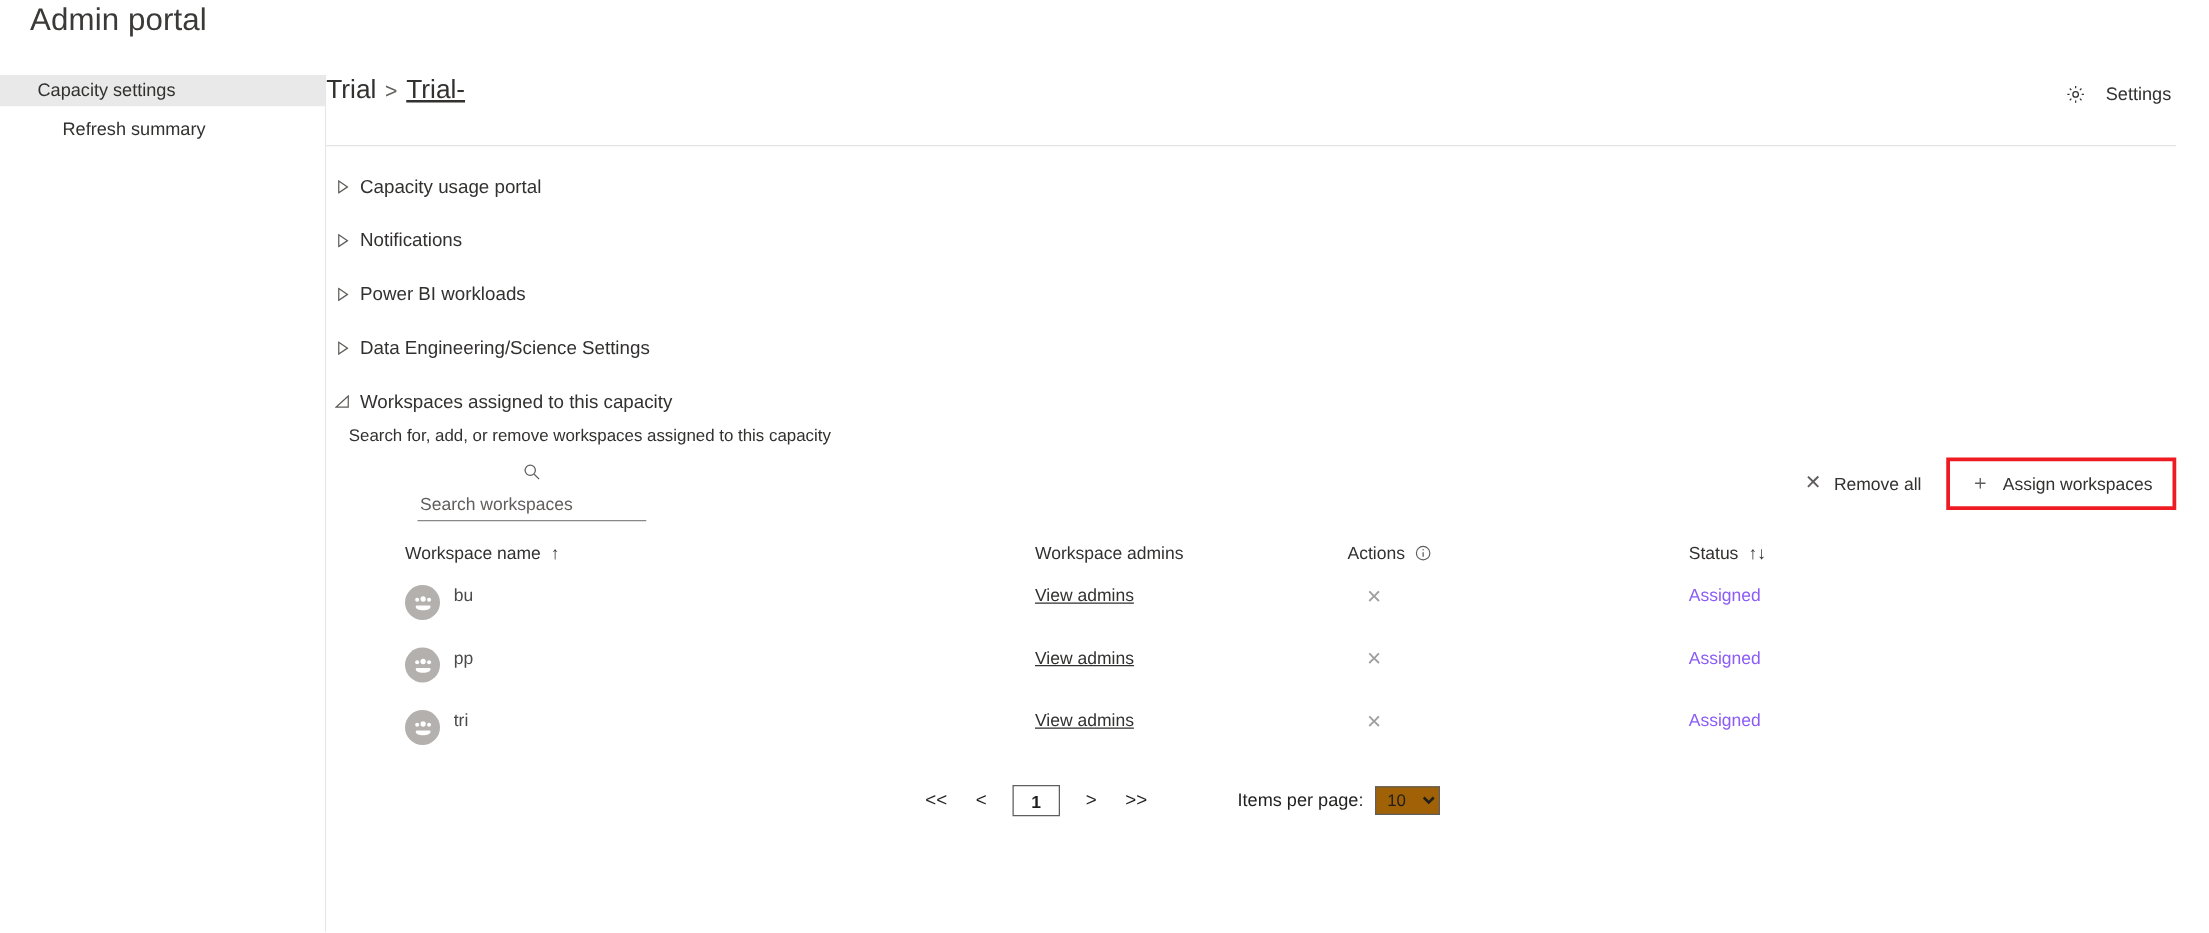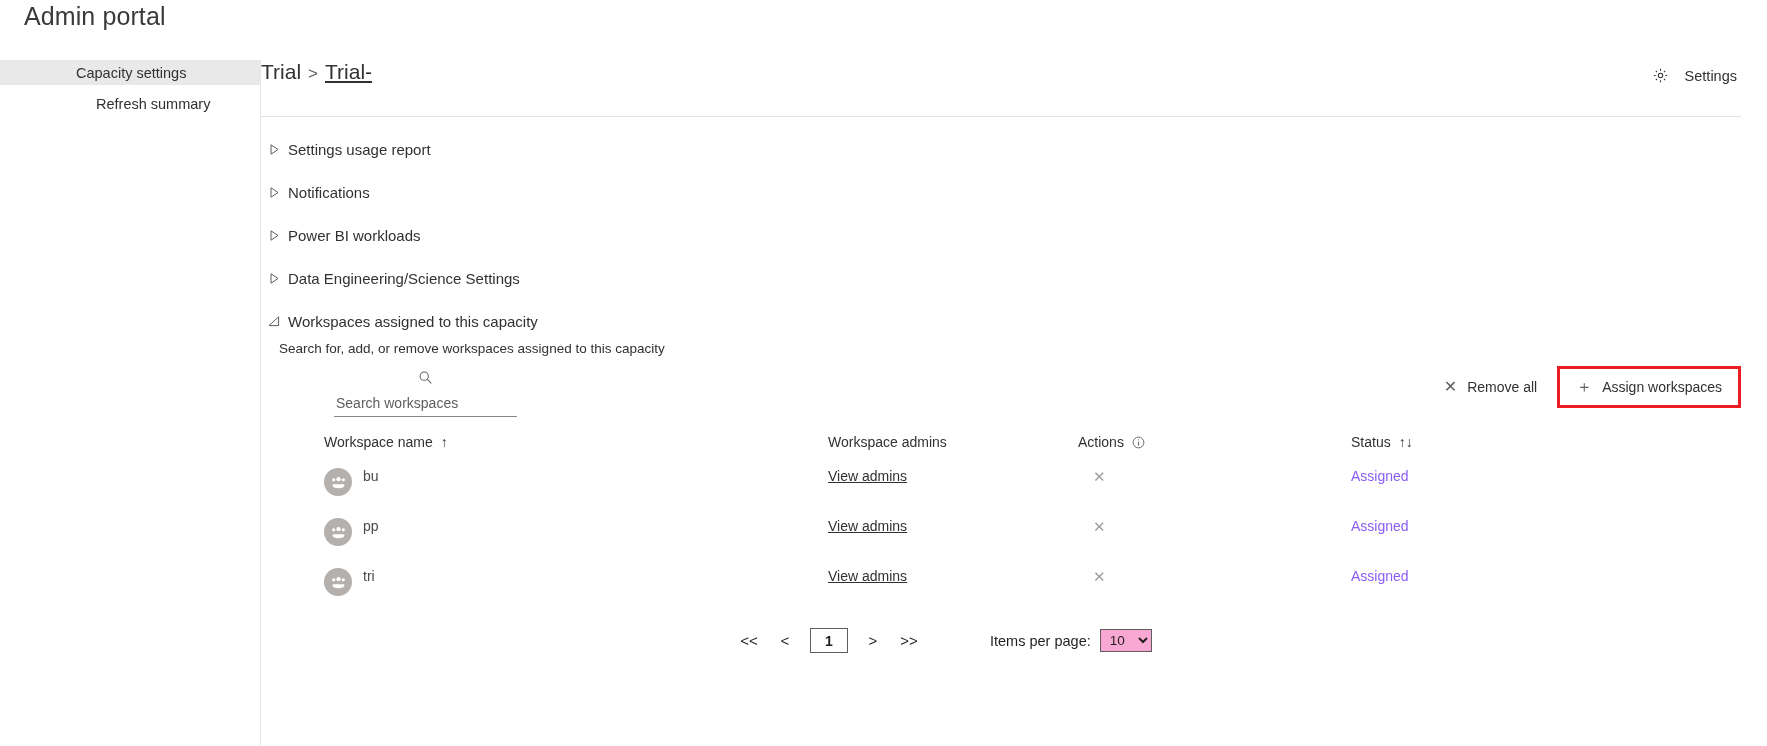--- a/index.html
+++ b/index.html
@@ -44,21 +44,21 @@
     display: flex;
     align-items: center;
     font-size: 14.5px;
     color: #323130;
     cursor: pointer;
     user-select: none;
   }
   .side-item.selected {
     background: #e9e9e9;
   }
-  .side-item .side-label { padding-left: 30px; margin-left: 46px; }
+  .side-item .side-label { padding-left: 30px; }
   .side-item.sub .side-label { padding-left: 50px; }
   .side-item.sub { margin-top: 6px; text-align: center; }
 
   
   .main {
     position: absolute;
     left: 261px;
     top: 60px;
     right: 0;
     bottom: 0;
@@ -297,21 +297,21 @@
     margin-left: 63px;
     font-size: 14.5px;
     color: #201f1e;
   }
   .ipp-select {
     margin-left: 9px;
     font-family: "Liberation Sans", sans-serif;
     font-size: 13.5px;
     padding: 2px 2px 2px 5px;
     border: 1px solid #605e5c;
-    background: #f9a8d4;
+    background: #a16207;
     color: #201f1e;
     height: 23px;
   }
 </style>
 </head>
 <body>
 
 <div class="app-title">Admin portal</div>
 
 <div class="sidebar">
@@ -344,21 +344,21 @@
   </div>
 
   <div class="sections">
 
     <div class="acc-head">
       <span class="acc-caret">
         <svg width="9" height="11" viewBox="0 0 9 11" fill="none" stroke="#605e5c" stroke-width="1">
             <path d="M1 0.8 L8 5.5 L1 10.2 Z"></path>
           </svg>
       </span>
-      <span class="acc-title">Settings usage report</span>
+      <span class="acc-title">Capacity usage portal</span>
     </div>
 
     <div class="acc-head">
       <span class="acc-caret">
         <svg width="9" height="11" viewBox="0 0 9 11" fill="none" stroke="#605e5c" stroke-width="1">
             <path d="M1 0.8 L8 5.5 L1 10.2 Z"></path>
           </svg>
       </span>
       <span class="acc-title">Notifications</span>
     </div>

